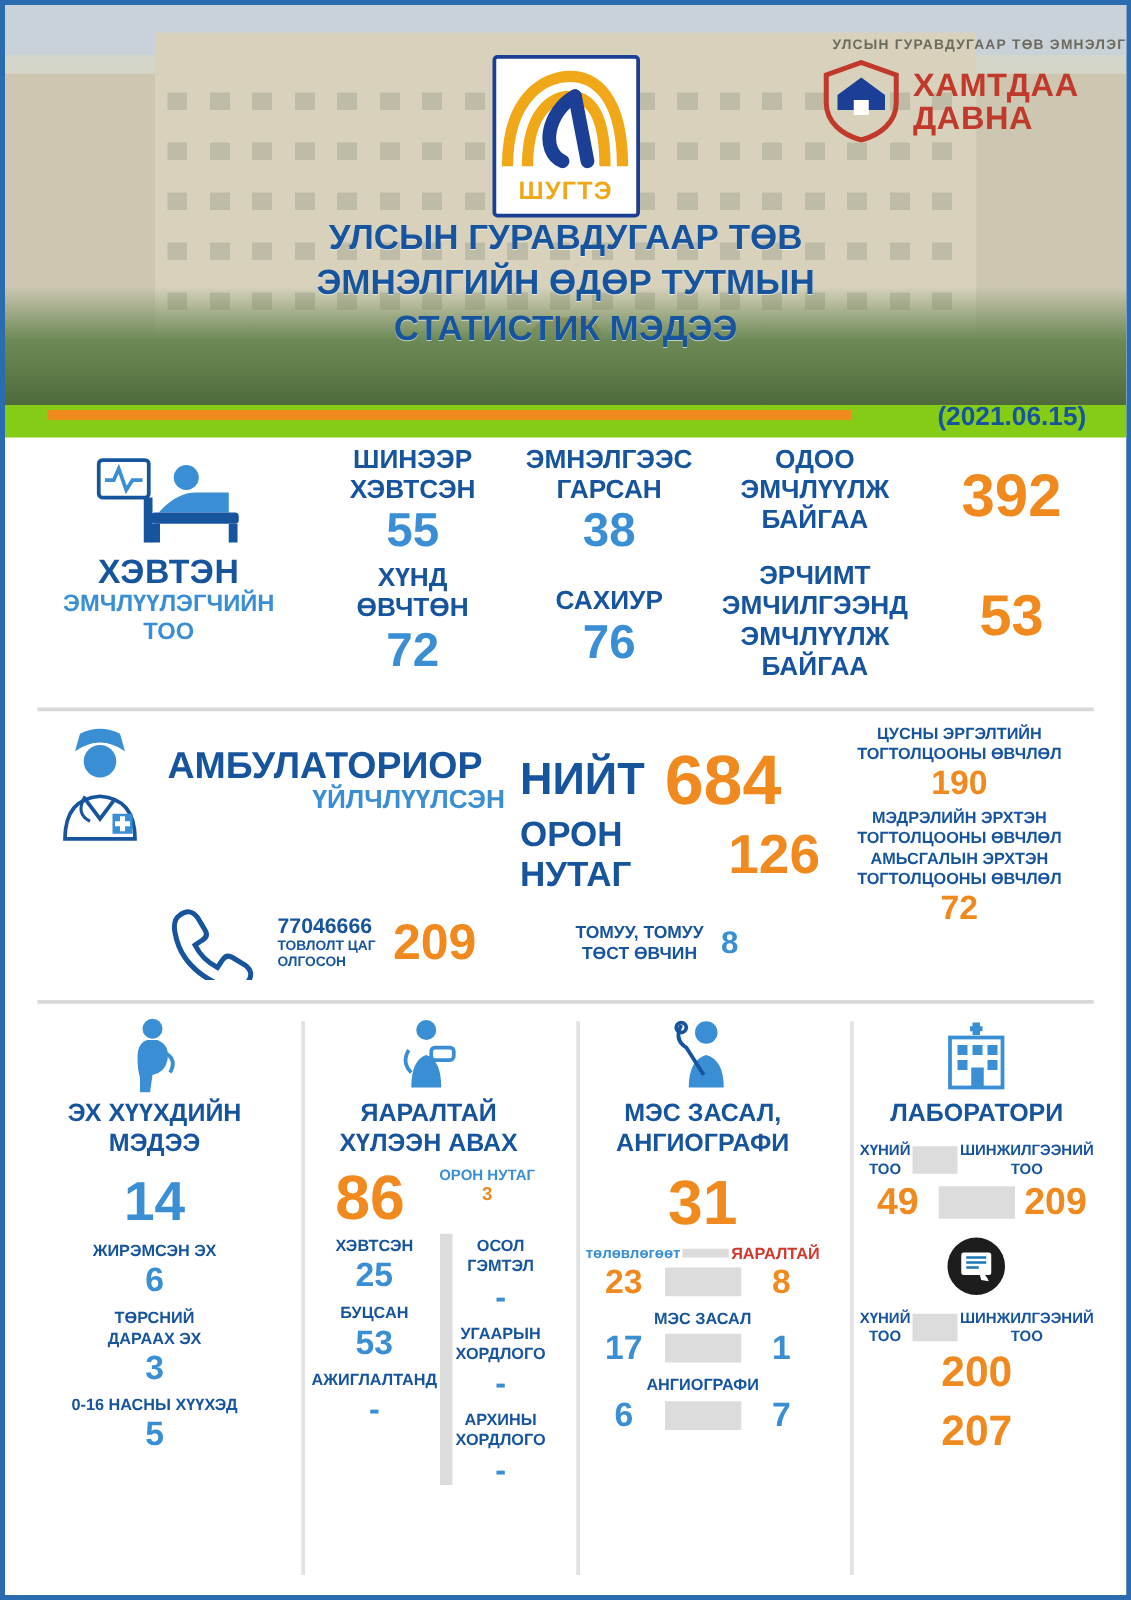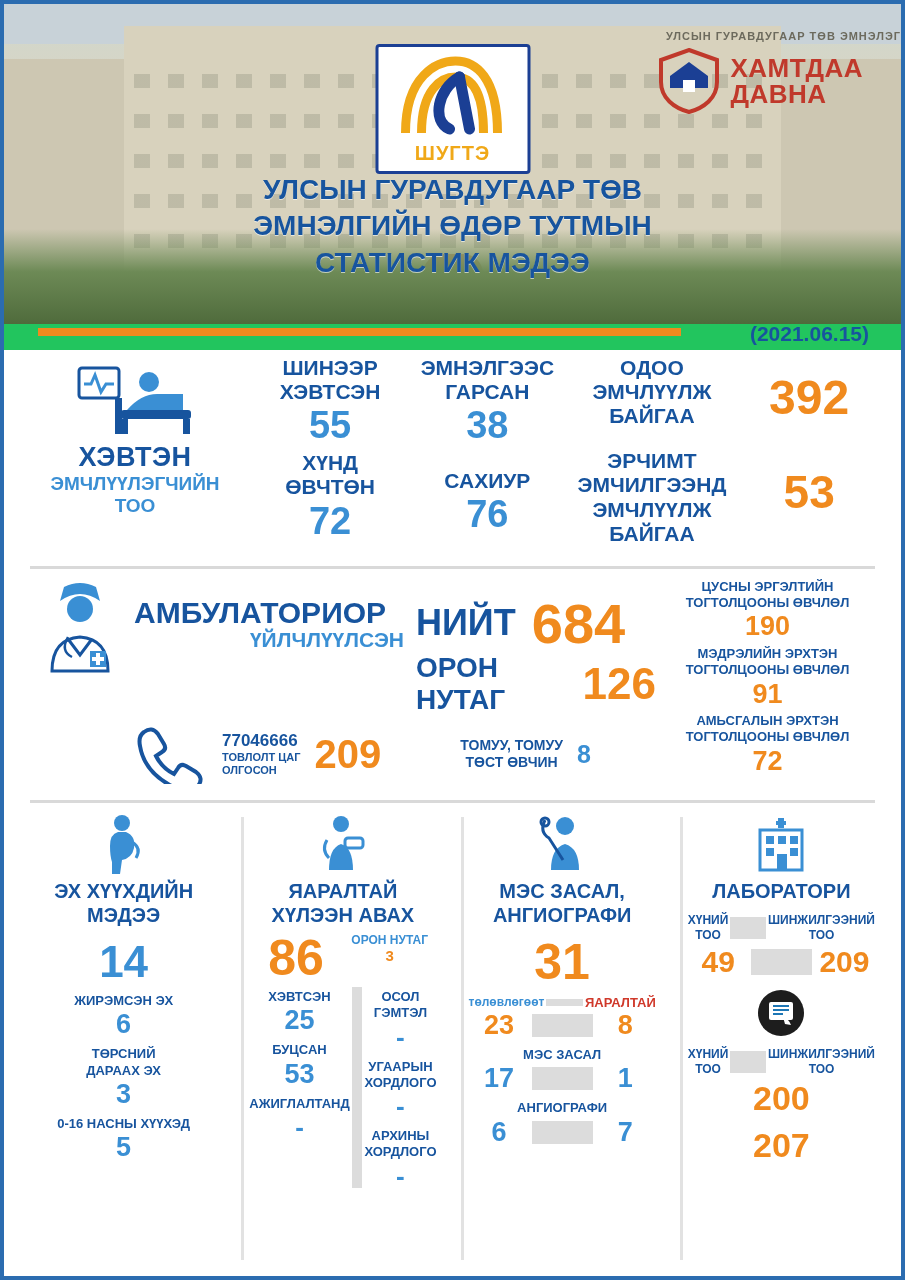--- a/index.html
+++ b/index.html
@@ -47,21 +47,21 @@
     font-size:11px; letter-spacing:1px; color:#6c6a5d; font-weight:bold;
   }
   .hdr-figure {
     position:absolute; left:50%; transform:translateX(-50%); bottom:0; width:60px; height:70px;
     background:#b8875c; border-radius:20px 20px 0 0; opacity:.75;
   }
 
   
   .logo {
     position:absolute; top:40px; left:50%; transform:translateX(-50%);
-    width:155px; height:130px; background:#ffffff;
+    width:118px; height:130px; background:#ffffff;
     border:3px solid #1b3f94; border-radius:4px;
     display:flex; align-items:flex-end; justify-content:center;
   }
   .logo .arcs { position:absolute; top:8px; left:50%; transform:translateX(-50%); width:110px; height:80px; }
   .logo .name {
     width:100%; text-align:center; color:#f0a818; font-weight:bold;
     font-size:20px; letter-spacing:1px; padding-bottom:6px; z-index:2;
   }
 
   
@@ -73,21 +73,21 @@
   .badge .btxt div { color:#c0392b; font-weight:bold; font-size:26px; letter-spacing:.5px; }
 
   .hdr-title {
     position:absolute; left:0; right:0; top:168px; text-align:center;
     color:#17549e; font-weight:bold; font-size:28px; line-height:1.3;
     text-shadow: 0 1px 0 rgba(255,255,255,.6);
   }
 
   
   .ruleband {
-    height:26px; position:relative; flex:none; background:#22c55e;
+    height:26px; position:relative; flex:none; background:#84cc16;
   }
   .ruleband .bar {
     position:absolute; left:34px; right:220px; top:4px; height:8px; background:#f08a1e;
   }
   .date {
     position:absolute; right:32px; top:-2px; font-size:21px; font-weight:bold; color:#17549e;
   }
   .hr { height:3px; background:#d9d9d9; margin:10px 26px 0; }
 
   .s1 { display:flex; padding:6px 26px 10px; gap:6px; }
@@ -333,21 +333,20 @@
     <div class="s2-right">
       <div class="dis-cap">
         <div>ЦУСНЫ ЭРГЭЛТИЙН</div>
         <div>ТОГТОЛЦООНЫ ӨВЧЛӨЛ</div>
       </div>
       <div class="dis-val">190</div>
       <div class="dis-cap">
         <div>МЭДРЭЛИЙН ЭРХТЭН</div>
         <div>ТОГТОЛЦООНЫ ӨВЧЛӨЛ</div>
       </div>
-      <div class="dis-val">91</div>
       <div class="dis-cap">
         <div>АМЬСГАЛЫН ЭРХТЭН</div>
         <div>ТОГТОЛЦООНЫ ӨВЧЛӨЛ</div>
       </div>
       <div class="dis-val">72</div>
     </div>
   </div>
 
   <div class="hr"></div>
 

